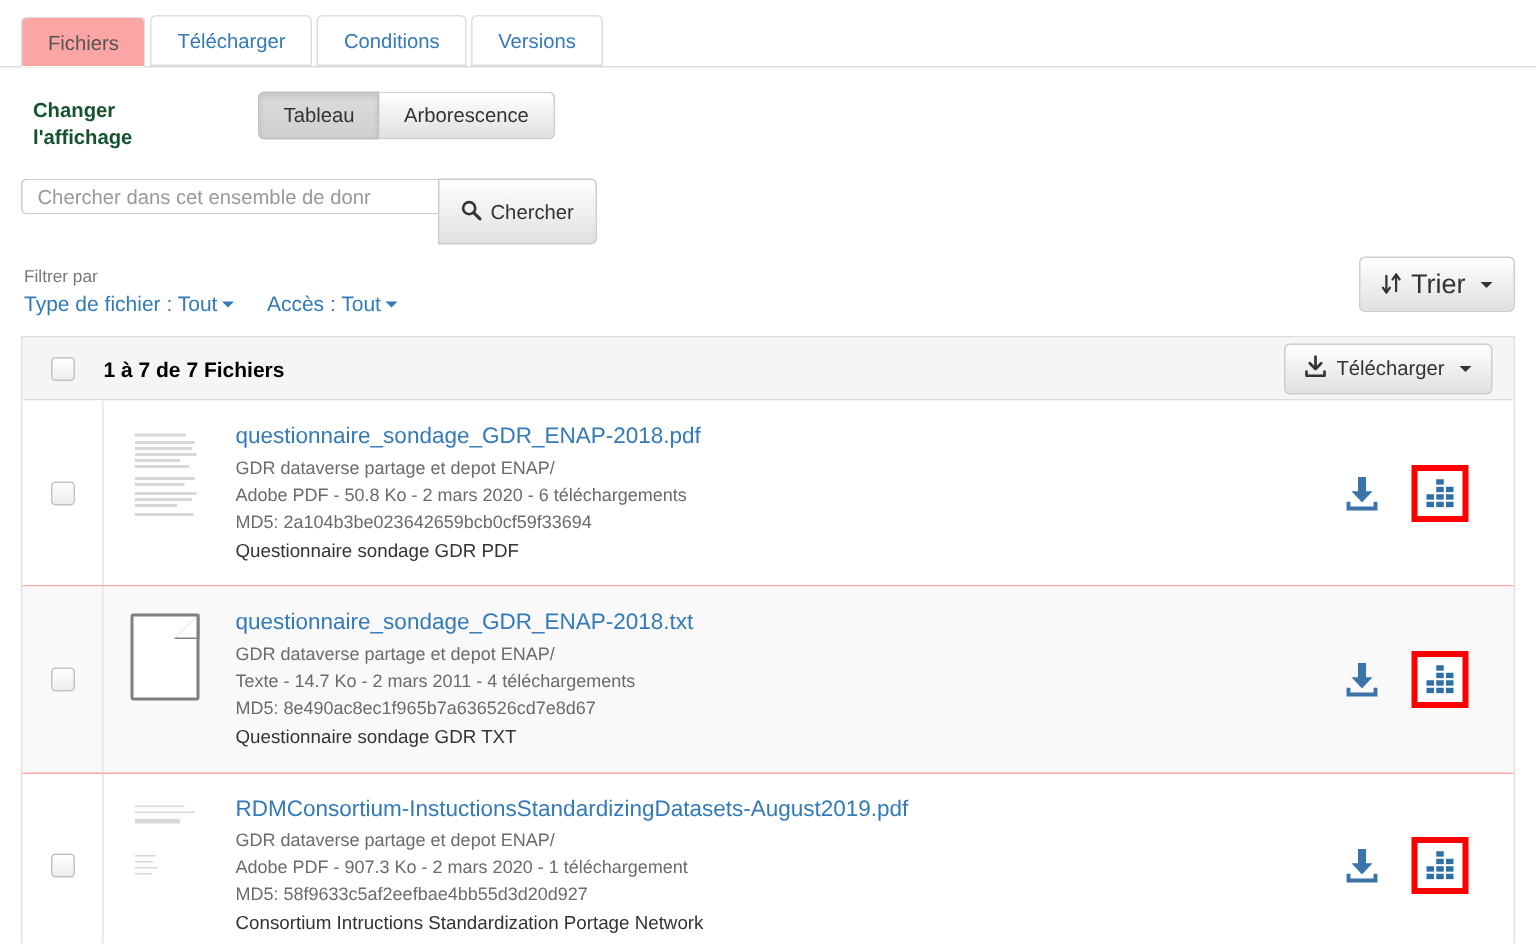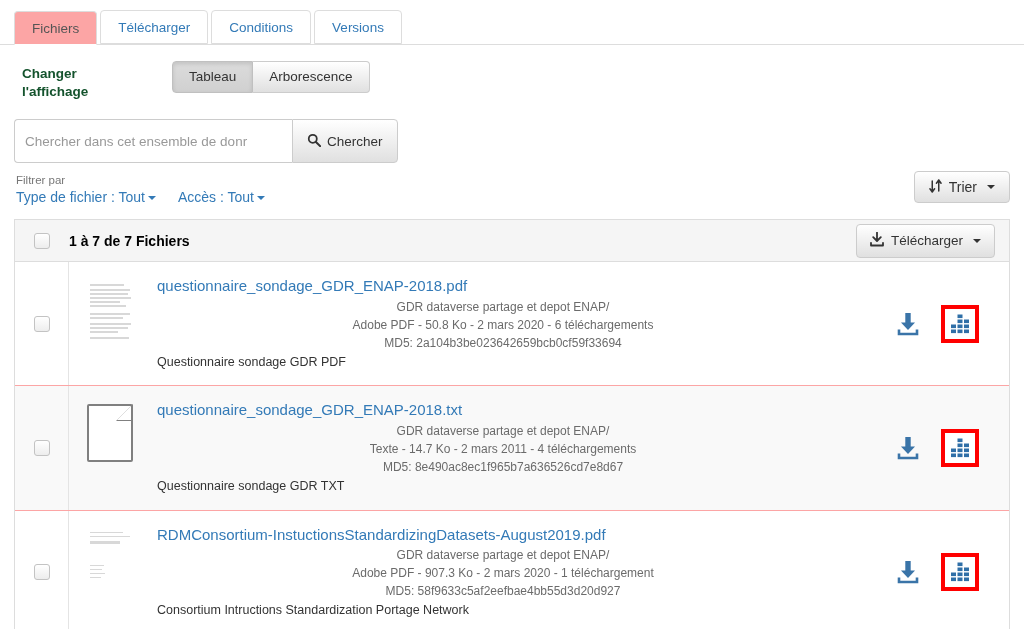--- a/index.html
+++ b/index.html
@@ -88,21 +88,21 @@
   
   .search-row {
     display: flex;
     padding: 14px 14px 0 14px;
   }
   .search-input {
     font-family: "Liberation Sans", sans-serif;
     font-size: 13.5px;
     color: #8b5cf6;
     width: 278px;
-    height: 44px;
+    height: 24px;
     padding: 6px 10px;
     border: 1px solid #cccccc;
     border-right: none;
     border-radius: 4px 0 0 4px;
     background: #ffffff;
     outline: none;
   }
   .search-input::placeholder { color: #999999; }
   .btn-search {
     display: flex; align-items: center; gap: 6px;
@@ -140,21 +140,21 @@
     display: inline-block;
     width: 0; height: 0;
     margin-left: 3px;
     vertical-align: middle;
     border-left: 4px solid transparent;
     border-right: 4px solid transparent;
     border-top: 4px solid currentColor;
   }
   .btn-sort {
     display: flex; align-items: center; gap: 7px;
-    font-size: 14px; color: #333;
+    font-size: 18px; color: #333;
     background: linear-gradient(to bottom, #ffffff 0%, #e0e0e0 100%);
     border: 1px solid #cccccc; border-radius: 4px;
     padding: 7px 14px; cursor: pointer;
     margin-bottom: 2px;
   }
 
   
   .table-wrap {
     margin: 14px 14px 0 14px;
     border: 1px solid #dddddd;
@@ -225,21 +225,20 @@
     color: #337ab7;
     line-height: 1.3;
     cursor: pointer;
     word-break: break-word;
     margin-bottom: 2px;
   }
   .file-meta {
     font-size: 12px;
     color: #6b6b6b;
     line-height: 1.5;
-    text-align: center;
   }
   .file-desc {
     font-size: 12.5px;
     color: #333333;
     line-height: 1.5;
     margin-top: 1px;
   }
   .actions-cell {
     flex: 0 0 150px;
     display: flex;

